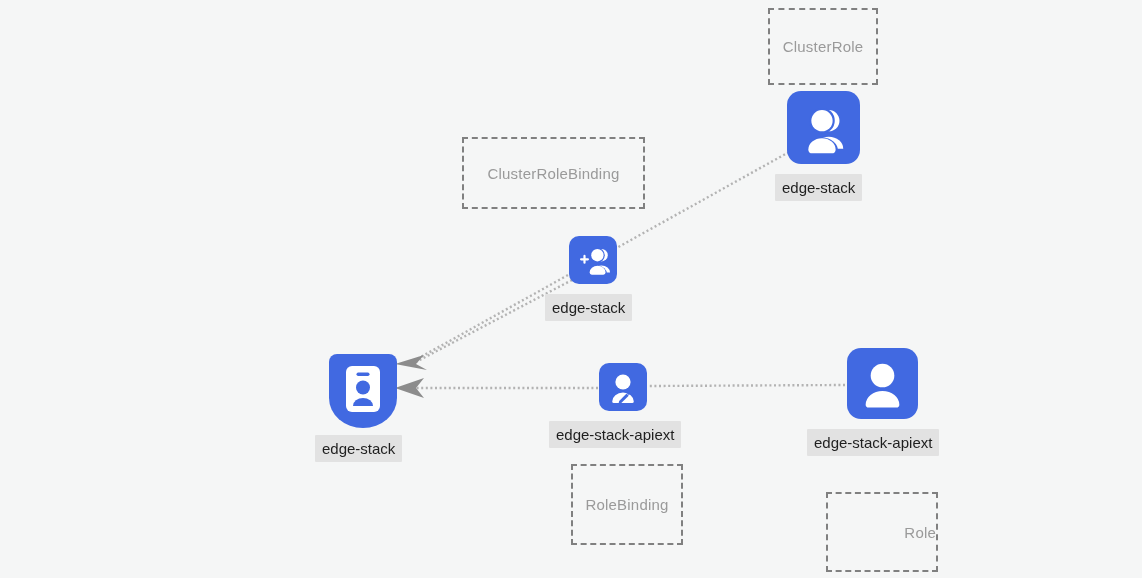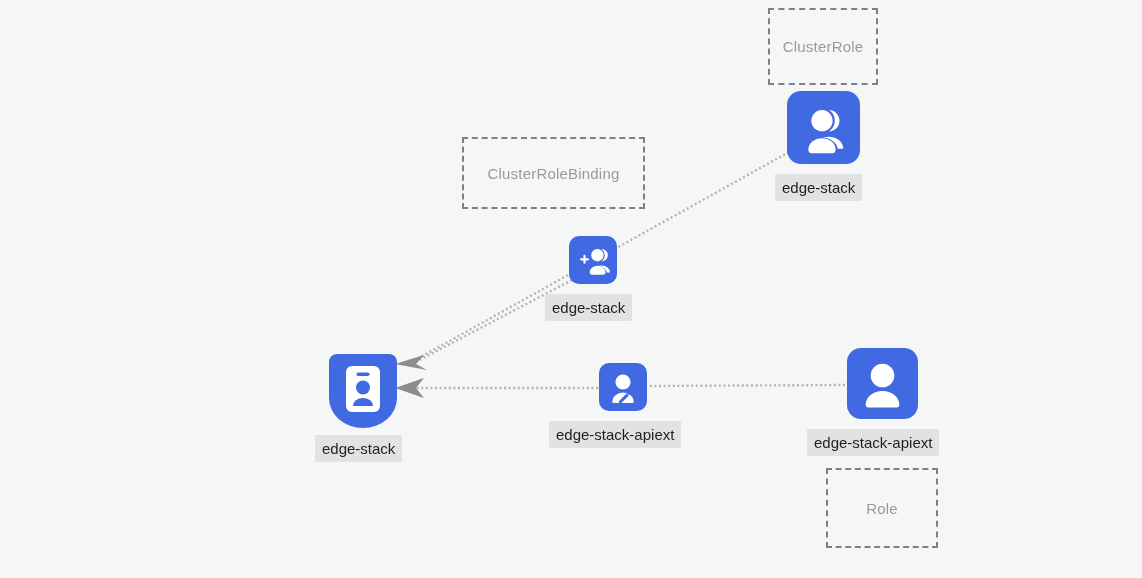--- a/index.html
+++ b/index.html
@@ -110,22 +110,25 @@
 
   <div class="kind-box" style="left:768px; top:8px; width:110px; height:77px;">
     <span class="kind-label">ClusterRole</span>
   </div>
 
   <div class="kind-box" style="left:462px; top:137px; width:183px; height:72px;">
     <span class="kind-label">ClusterRoleBinding</span>
   </div>
 
 
-
-  <div class="kind-box" style="left:826px; top:468px; width:112px; height:80px;">
+  <div class="kind-box" style="left:571px; top:464px; width:112px; height:81px;">
+    <span class="kind-label">RoleBinding</span>
+  </div>
+
+  <div class="kind-box" style="left:826px; top:492px; width:112px; height:80px;justify-content:flex-end;">
     <span class="kind-label">Role</span>
   </div>
 
   <div class="node" style="left:787px; top:91px;">
     <div class="node-icon rounded" style="position:relative; width:73px; height:73px;">
       <svg width="73" height="73" viewBox="0 0 48 48" aria-hidden="true">
 
         <circle cx="27.5" cy="19.5" r="7" fill="#ffffff"></circle>
         <path d="M 18 38 a 9 7.5 0 0 1 19 0 z" fill="#ffffff"></path>
 

